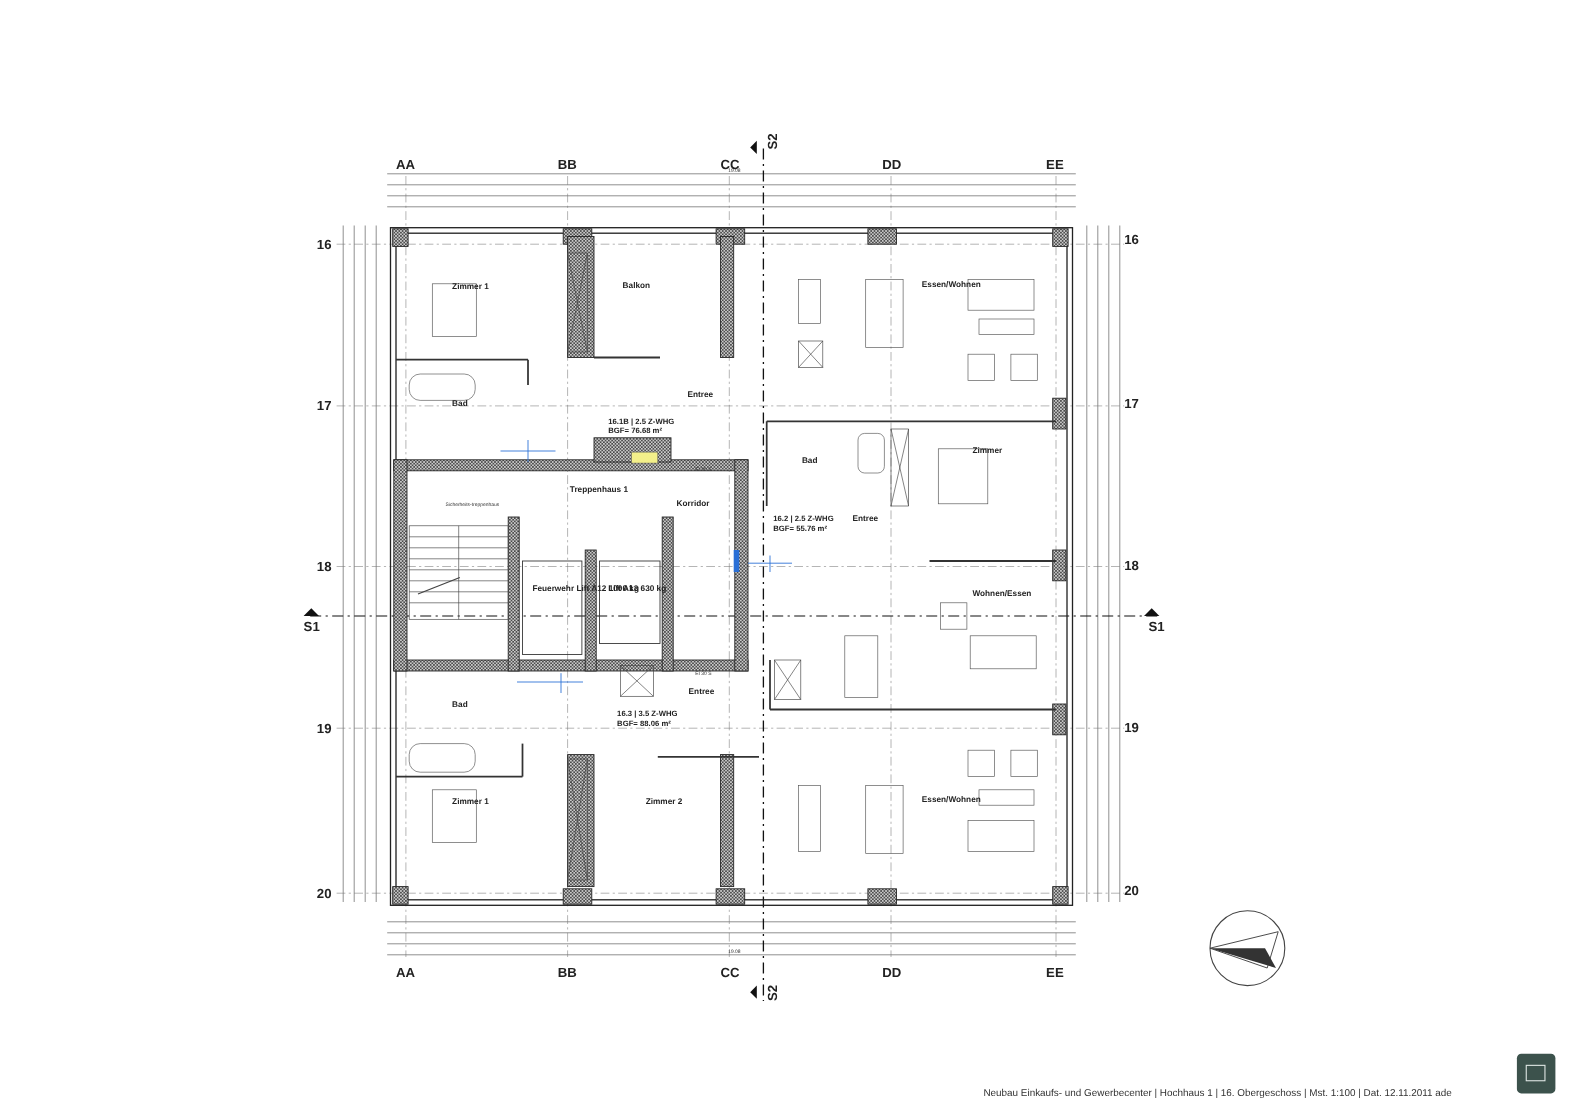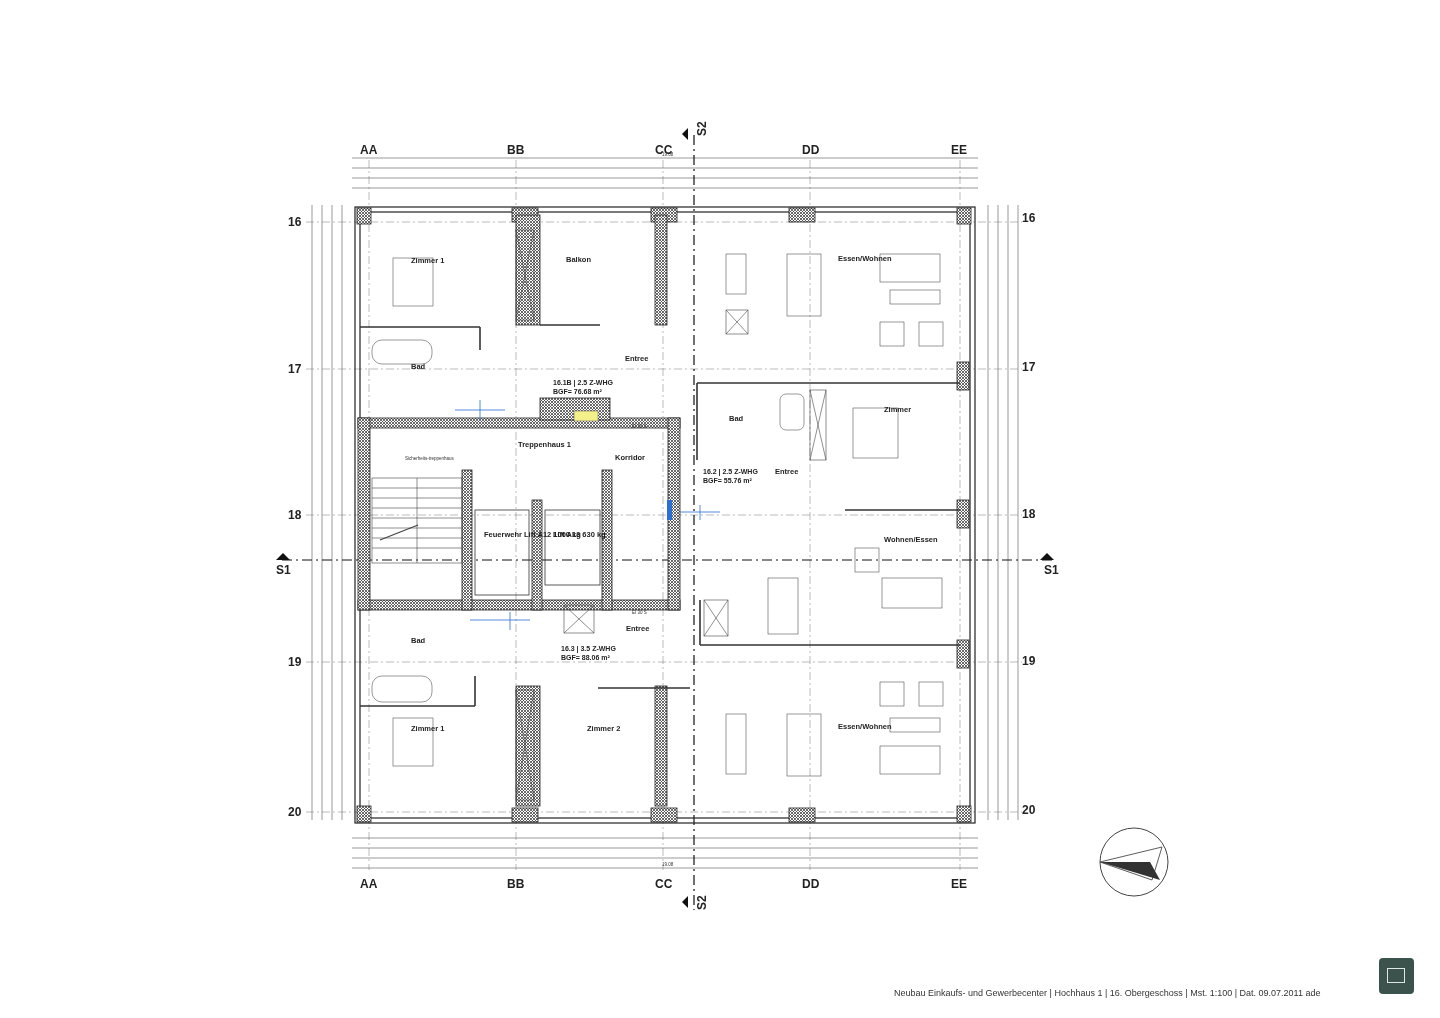--- a/index.html
+++ b/index.html
@@ -250,13 +250,13 @@
   </g>
 
   <g>
     <circle cx="1134" cy="862" r="34" fill="none" stroke="#444" stroke-width="1"></circle>
     <polygon points="1100,862 1162,847 1152,880" fill="#fff" stroke="#333" stroke-width="0.8"></polygon>
     <polygon points="1100,862 1150,862 1160,880" fill="#333"></polygon>
   </g>
 </svg>
 
 <div class="logo"></div>
-<div class="footer">Neubau Einkaufs- und Gewerbecenter  |  Hochhaus 1  |  16. Obergeschoss  |  Mst. 1:100  |   Dat. 09.07.2011 ade</div>
+<div class="footer">Neubau Einkaufs- und Gewerbecenter  |  Hochhaus 1  |  16. Obergeschoss  |  Mst. 1:100  |   Dat. 12.11.2011 ade</div>
 
 </body></html>

